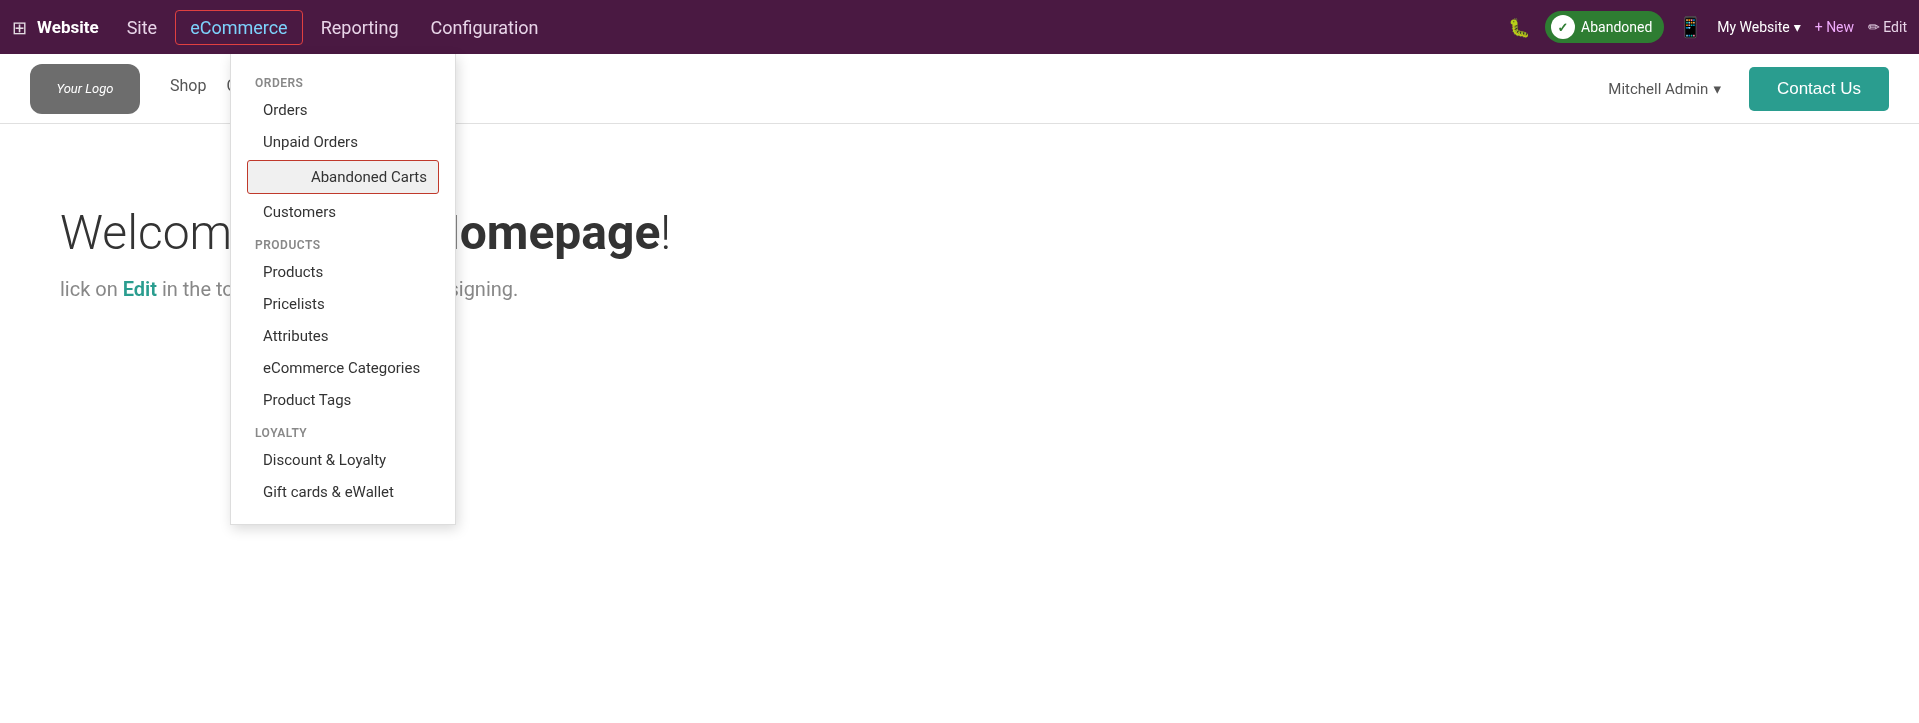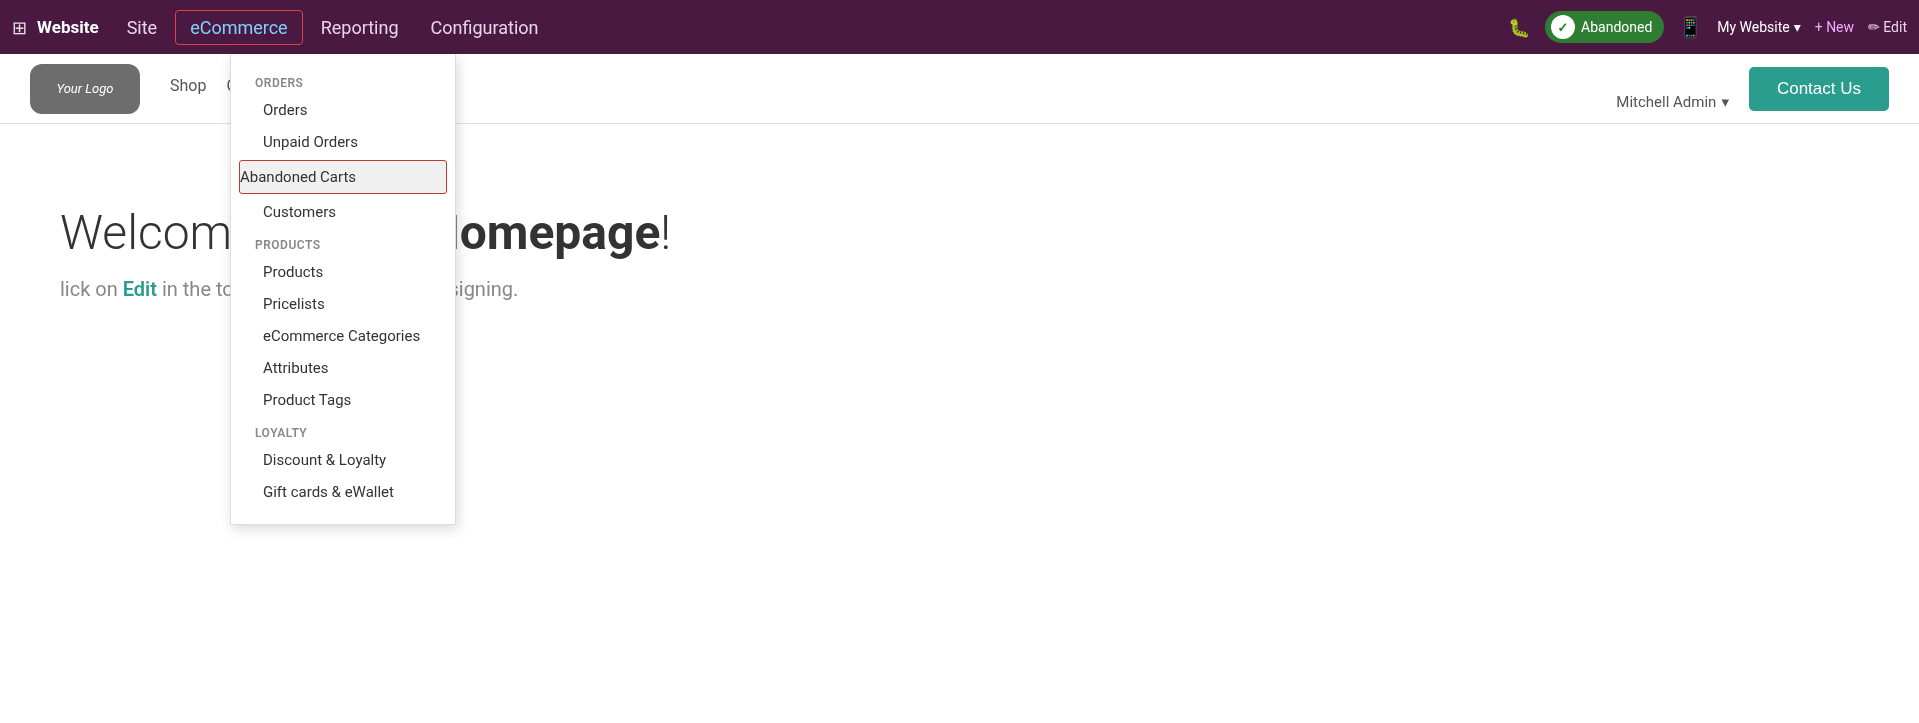--- a/index.html
+++ b/index.html
@@ -162,22 +162,22 @@
       right: -8px;
       background: #2a9d8f;
       color: #fff;
       border-radius: 4px;
       font-size: 11px;
       font-weight: bold;
       padding: 1px 5px;
     }
     .site-nav-right {
       display: flex;
-      align-items: flex-end;
-      gap: 20px;
+      align-items: center;
+      gap: 28px;
       margin-left: auto;
     }
     .admin-btn {
       color: #555;
       font-size: 15px;
       cursor: pointer;
       display: flex;
       align-items: center;
       gap: 5px;
     }
@@ -216,23 +216,24 @@
     .dropdown-item {
       padding: 7px 24px 7px 32px;
       font-size: 15px;
       color: #333;
       cursor: pointer;
       display: block;
     }
     .dropdown-item.highlighted {
       background: #f0f0f0;
       border: 1.5px solid #c0392b;
-      margin: 2px 8px;
-      padding: 7px 0;
+      margin: 2px 16px;
+      padding: 7px 11px;
       border-radius: 3px;
+      text-align: right;
     }
 
     
     .main-content {
       padding: 80px 60px;
       background: #fff;
     }
     .welcome-title {
       font-size: 48px;
       color: #333;
@@ -305,22 +306,22 @@
 
   <div class="dropdown-section-label">Orders</div>
   <a class="dropdown-item">Orders</a>
   <a class="dropdown-item">Unpaid Orders</a>
   <a class="dropdown-item highlighted">Abandoned Carts</a>
   <a class="dropdown-item">Customers</a>
 
   <div class="dropdown-section-label">Products</div>
   <a class="dropdown-item">Products</a>
   <a class="dropdown-item">Pricelists</a>
+  <a class="dropdown-item">Attributes</a>
   <a class="dropdown-item">eCommerce Categories</a>
-  <a class="dropdown-item">Attributes</a>
   <a class="dropdown-item">Product Tags</a>
 
   <div class="dropdown-section-label">Loyalty</div>
   <a class="dropdown-item">Discount &amp; Loyalty</a>
   <a class="dropdown-item">Gift cards &amp; eWallet</a>
 </div>
 
 <main class="main-content">
   <h1 class="welcome-title">
     <span>Welcome to your </span><strong>Homepage</strong><span>!</span>

